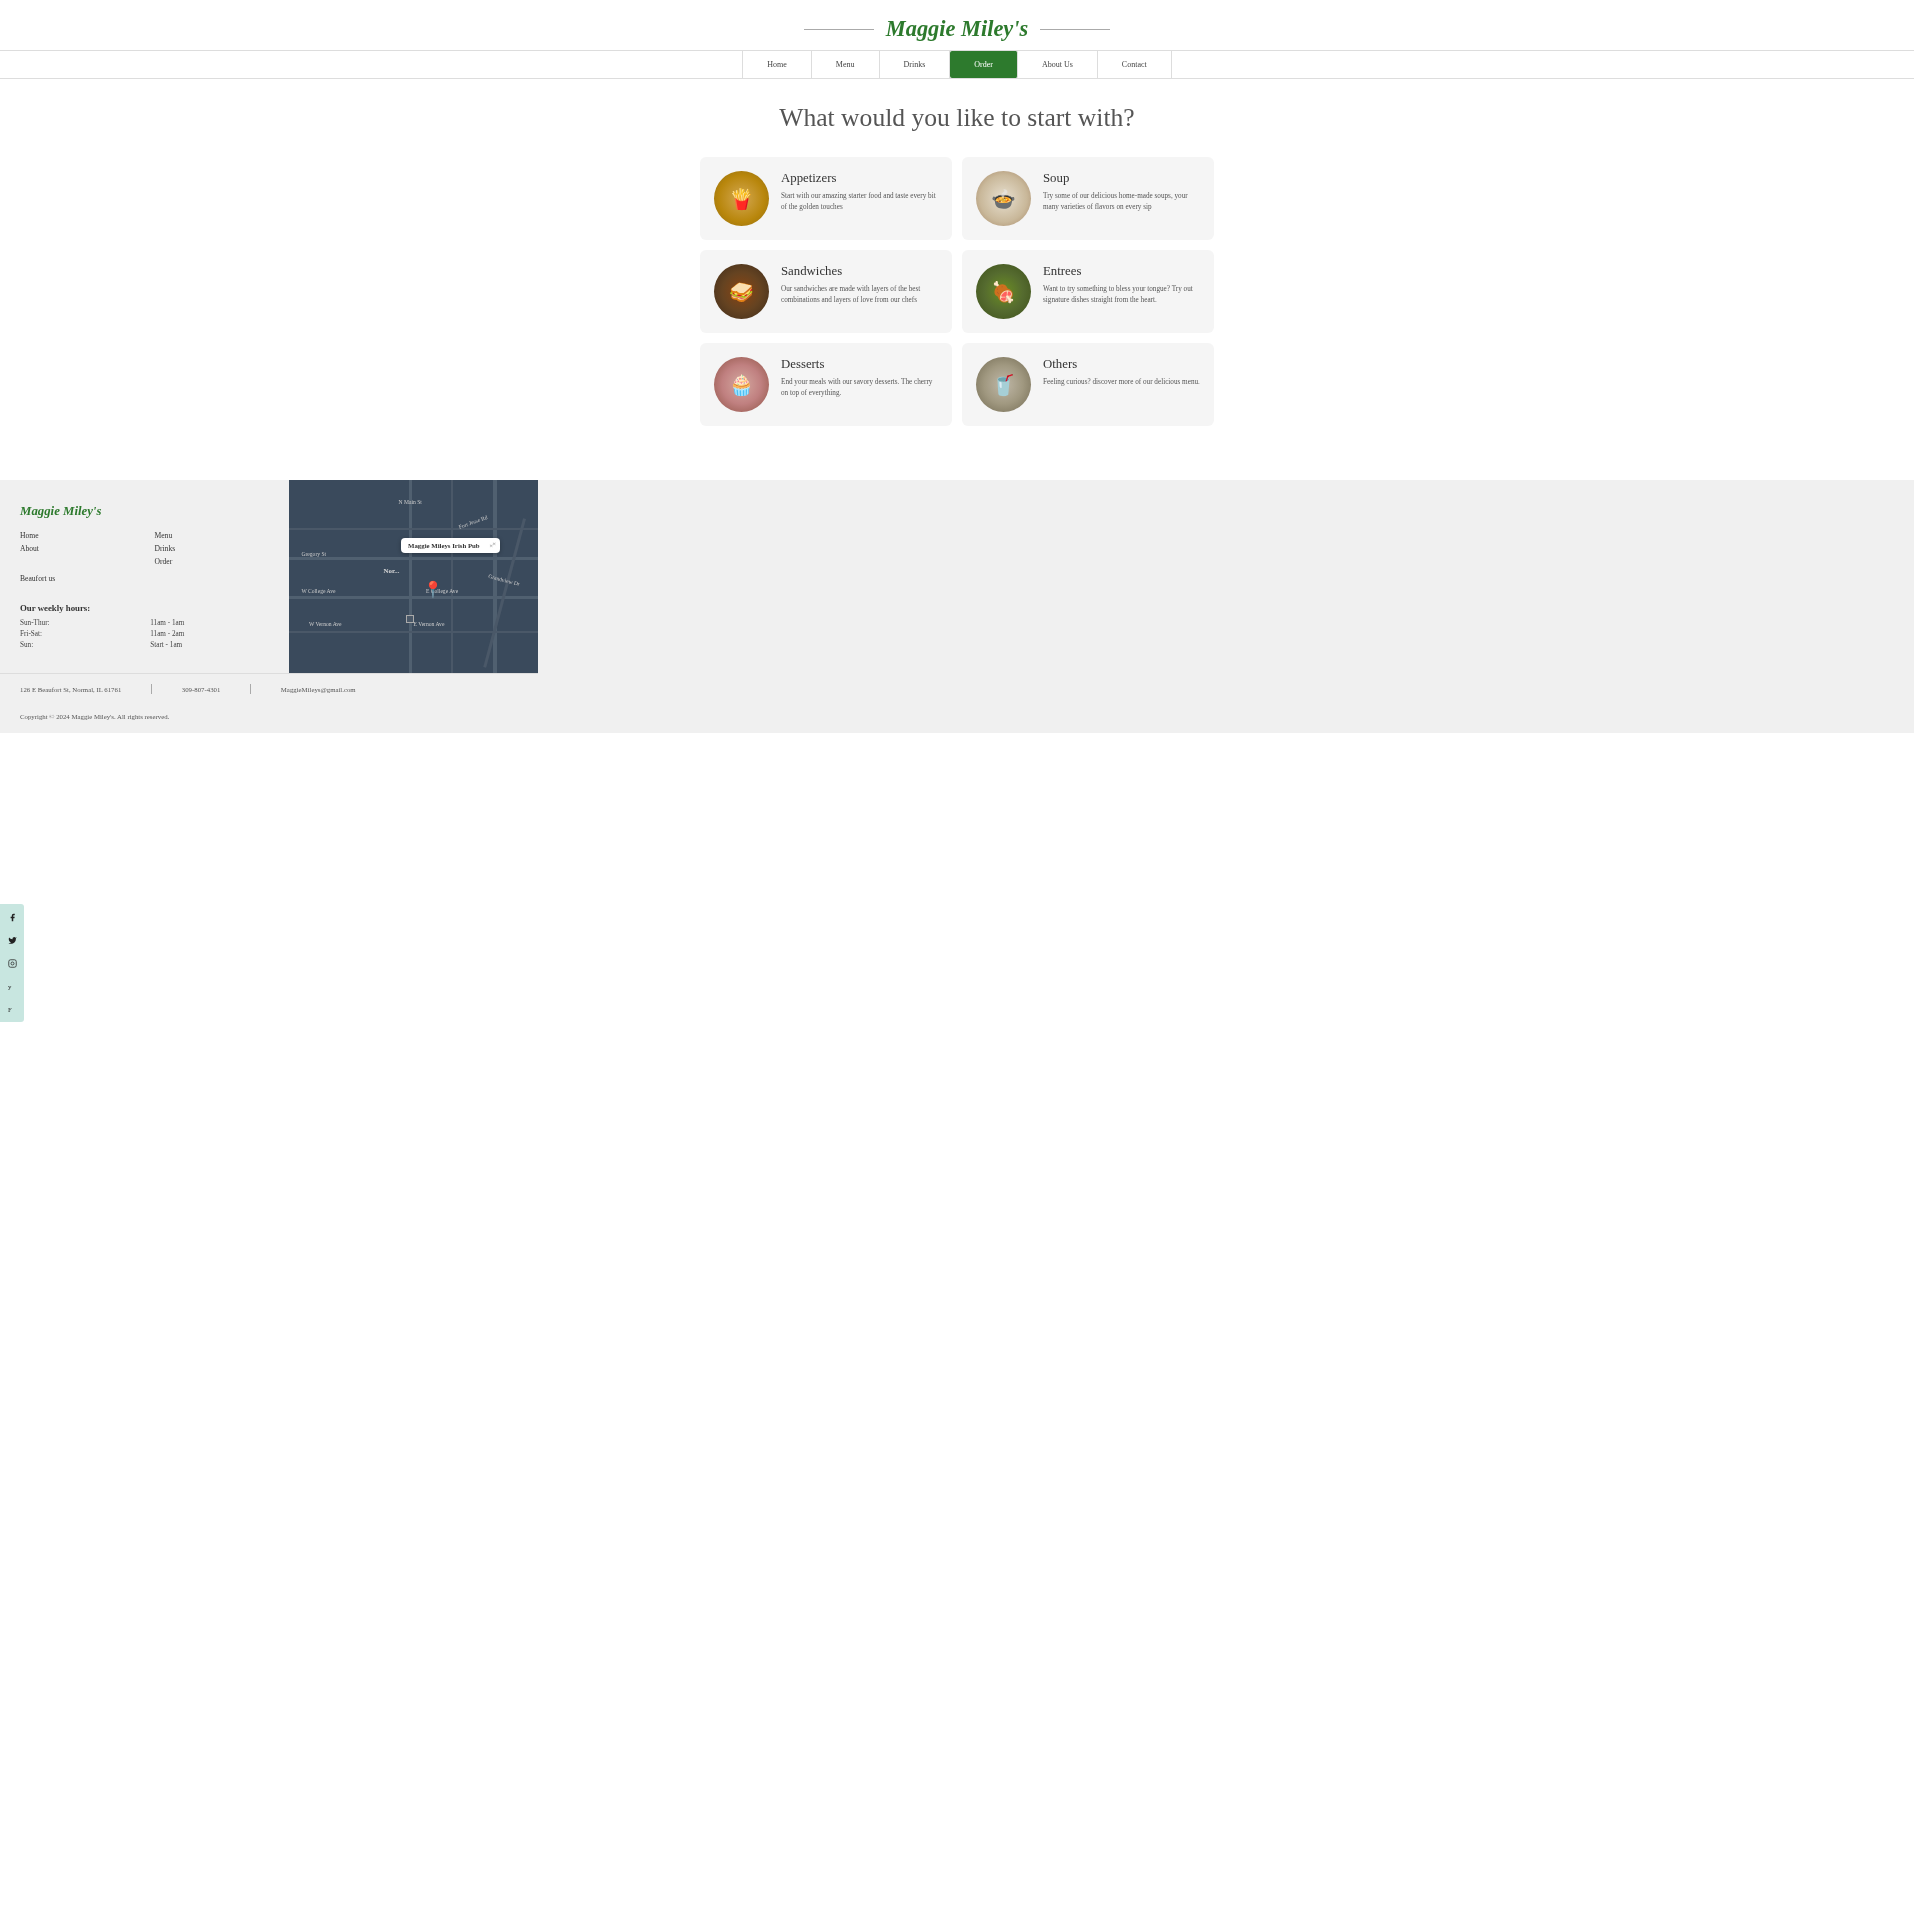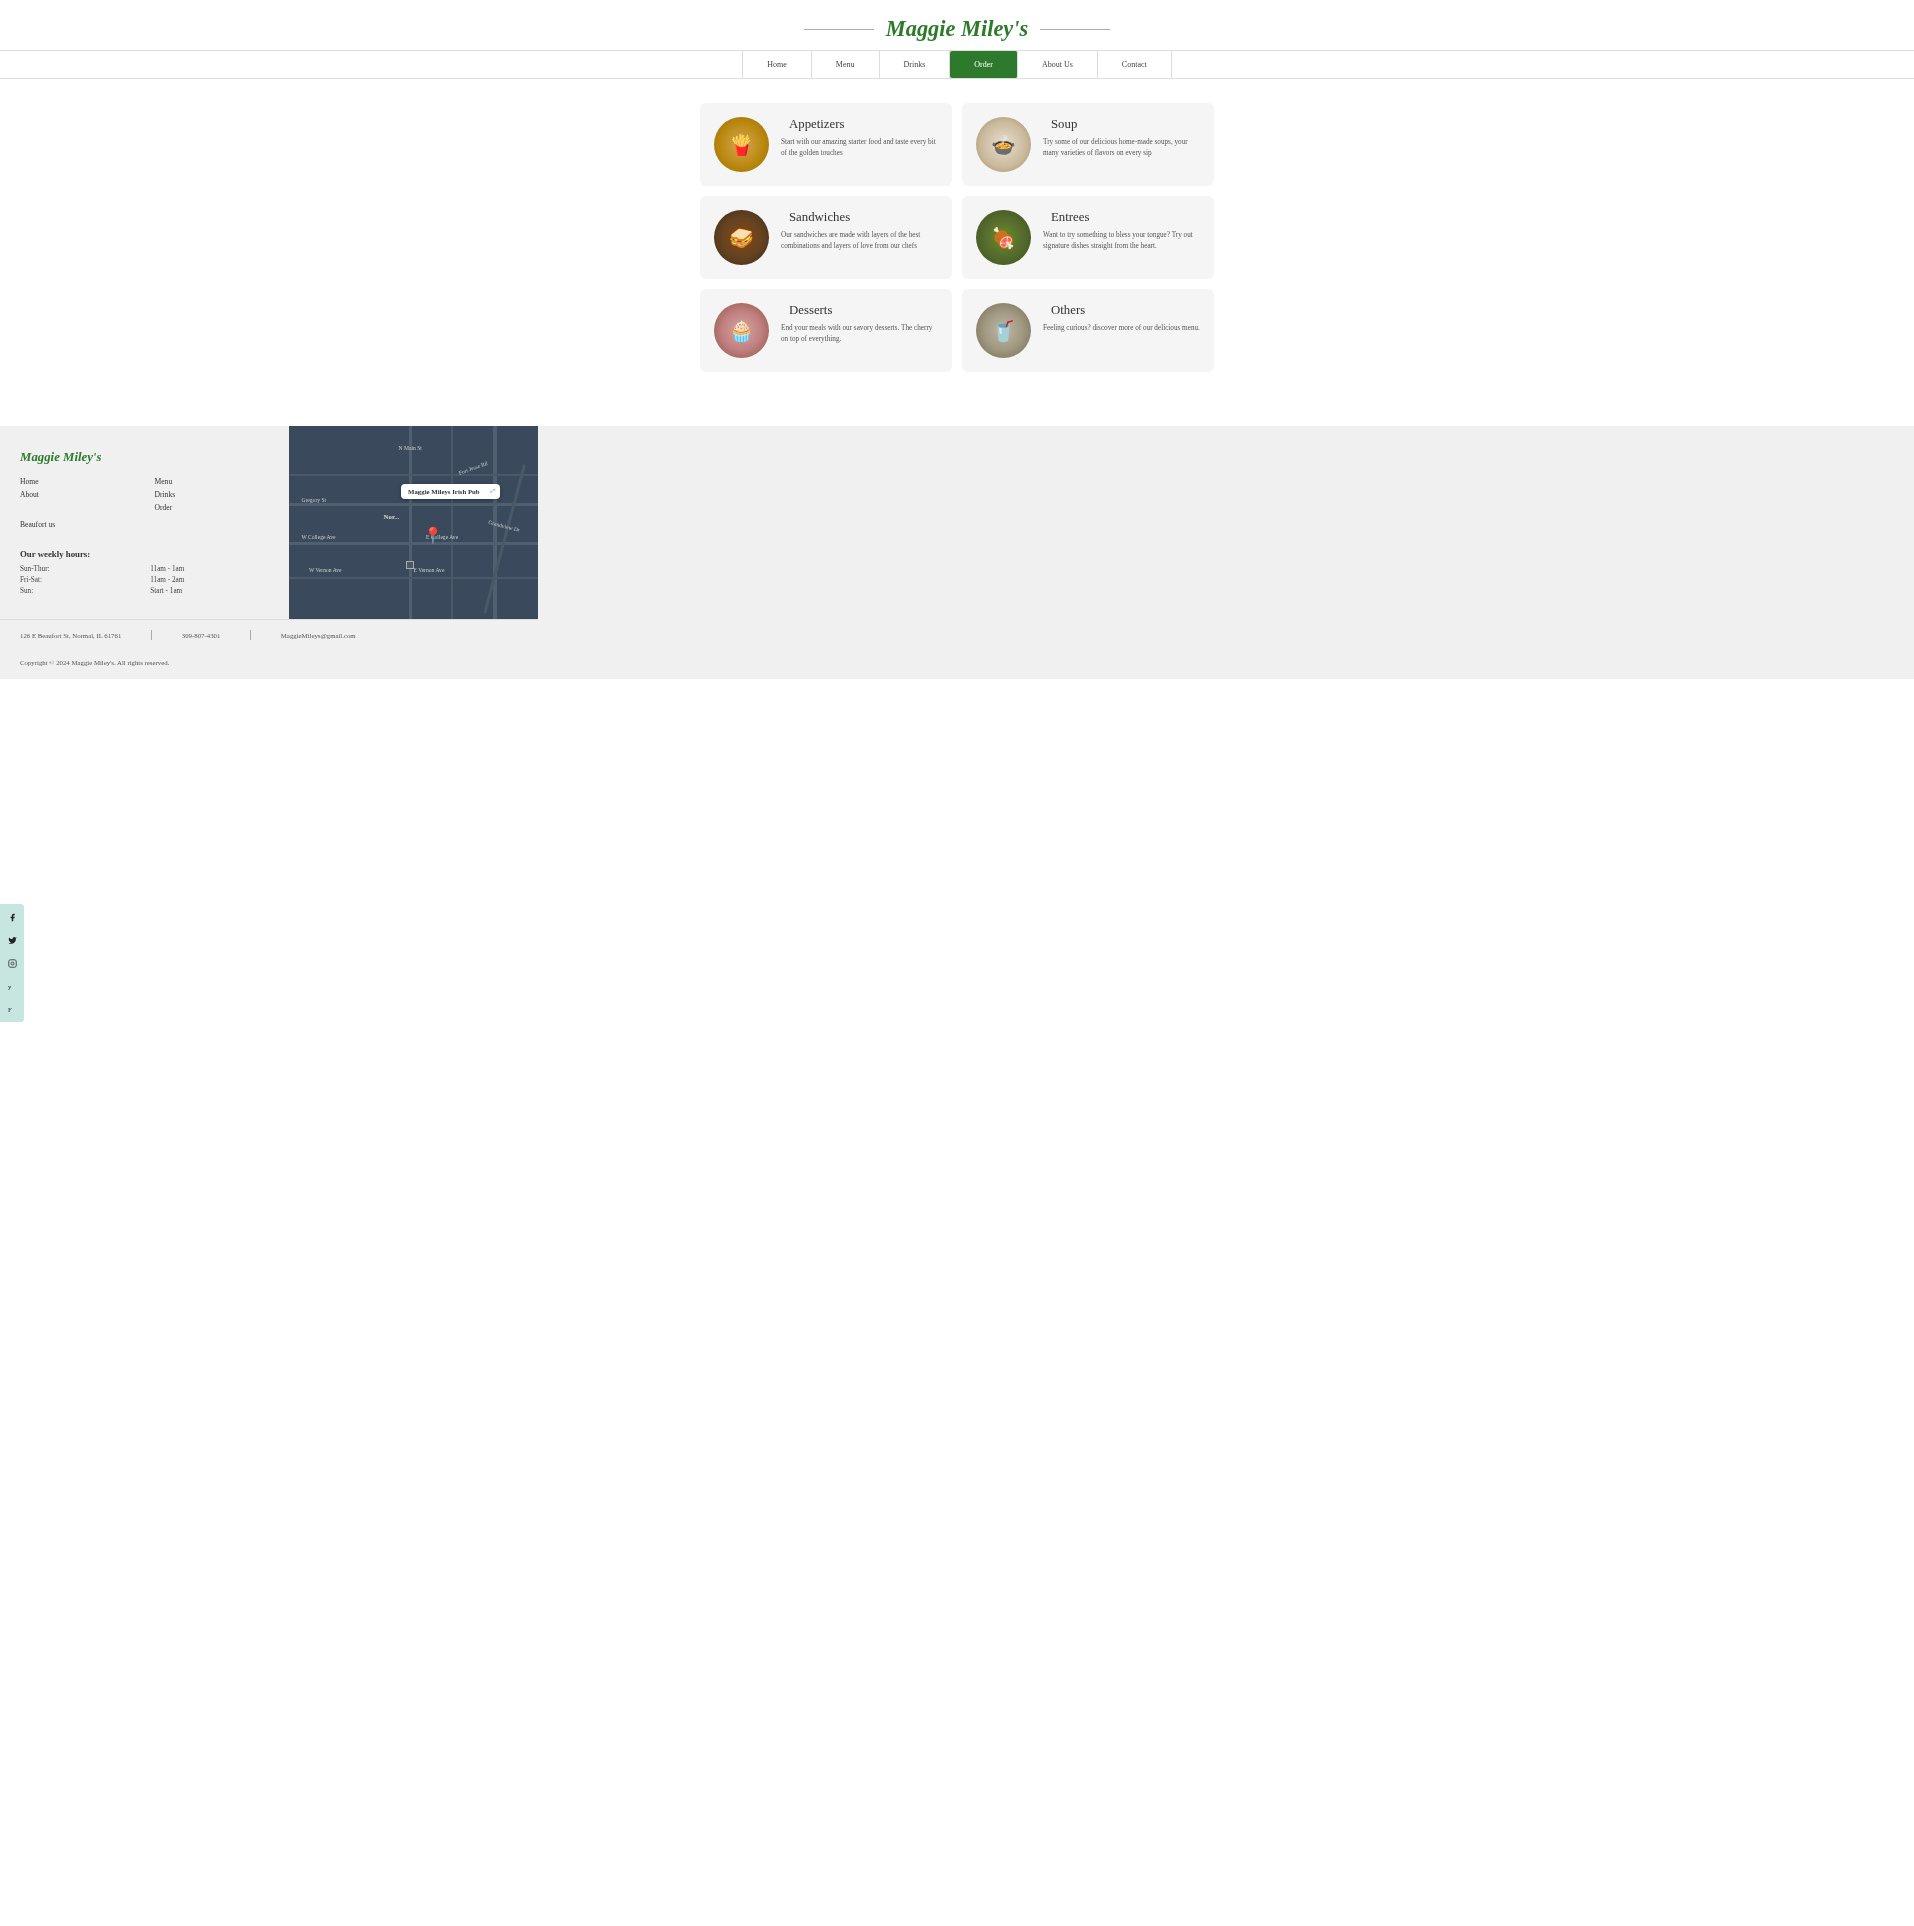--- a/index.html
+++ b/index.html
@@ -23,21 +23,21 @@
     .social-icon { width: 14px; height: 14px; display: flex; align-items: center; justify-content: center; cursor: pointer; color: #222; font-size: 1.1rem; }
 
     
     .main { max-width: 538px; margin: 0 auto; padding: 24px 12px; }
     .page-heading { font-size: 3.2rem; color: #555; font-weight: 300; text-align: center; margin-bottom: 24px; font-family: 'Georgia', serif; }
 
     
     .menu-grid { display: grid; grid-template-columns: 1fr 1fr; gap: 10px; }
     .menu-card { background: #f5f5f5; border-radius: 6px; padding: 14px 14px; display: flex; align-items: flex-start; gap: 12px; cursor: pointer; transition: box-shadow 0.2s; }
     .menu-card-img { width: 55px; height: 55px; border-radius: 50%; object-fit: cover; flex-shrink: 0; background: #ccc; display: flex; align-items: center; justify-content: center; overflow: hidden; }
-    .menu-card-text h3 { font-size: 1.6rem; font-weight: 400; font-family: 'Georgia', serif; margin-bottom: 5px; color: #333; margin-left: 8px; }
+    .menu-card-text h3 { font-size: 1.6rem; font-weight: 400; font-family: 'Georgia', serif; margin-bottom: 5px; color: #333; }
     .menu-card-text p { font-size: 0.9rem; color: #555; line-height: 1.5; }
 
     
     .footer { background: #f0f0f0; margin-top: 30px; }
     .footer-content { display: flex; max-width: 538px; }
     .footer-left { flex: 1; padding: 24px 20px; }
     .footer-map { width: 249px; min-height: 169px; background: #4a5568; position: relative; overflow: hidden; }
     .footer-brand { font-size: 1.6rem; color: #2d7a2d; font-style: italic; font-weight: bold; margin-bottom: 12px; }
     .footer-links { display: grid; grid-template-columns: 1fr 1fr; gap: 4px 20px; margin-bottom: 16px; }
     .footer-links a { color: #333; text-decoration: none; font-size: 0.95rem; cursor: pointer; }
@@ -112,20 +112,21 @@
       <div class="nav-item">Home</div>
       <div class="nav-item">Menu</div>
       <div class="nav-item">Drinks</div>
       <div class="nav-item active">Order</div>
       <div class="nav-item">About Us</div>
       <div class="nav-item">Contact</div>
     </div>
 </nav>
 
 <main class="main">
+  <h2 class="page-heading">What would you like to start with?</h2>
   <div class="menu-grid" id="menu-grid">
       <div class="menu-card">
         <div class="menu-card-img img-fries">
           <div class="food-icon">🍟</div>
         </div>
         <div class="menu-card-text">
           <h3>Appetizers</h3>
           <p>Start with our amazing starter food and taste every bit of the golden touches</p>
         </div>
       </div>

